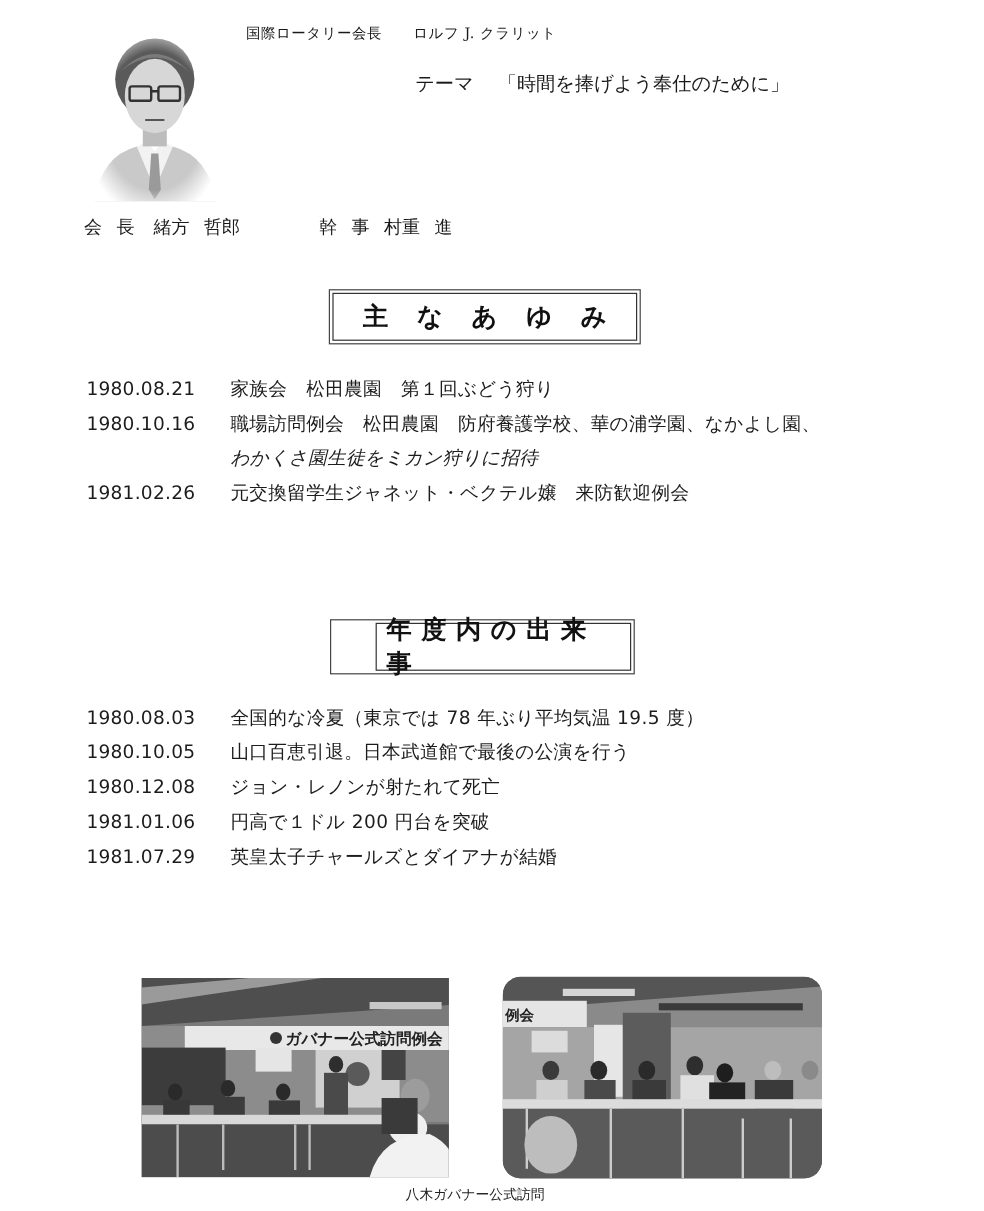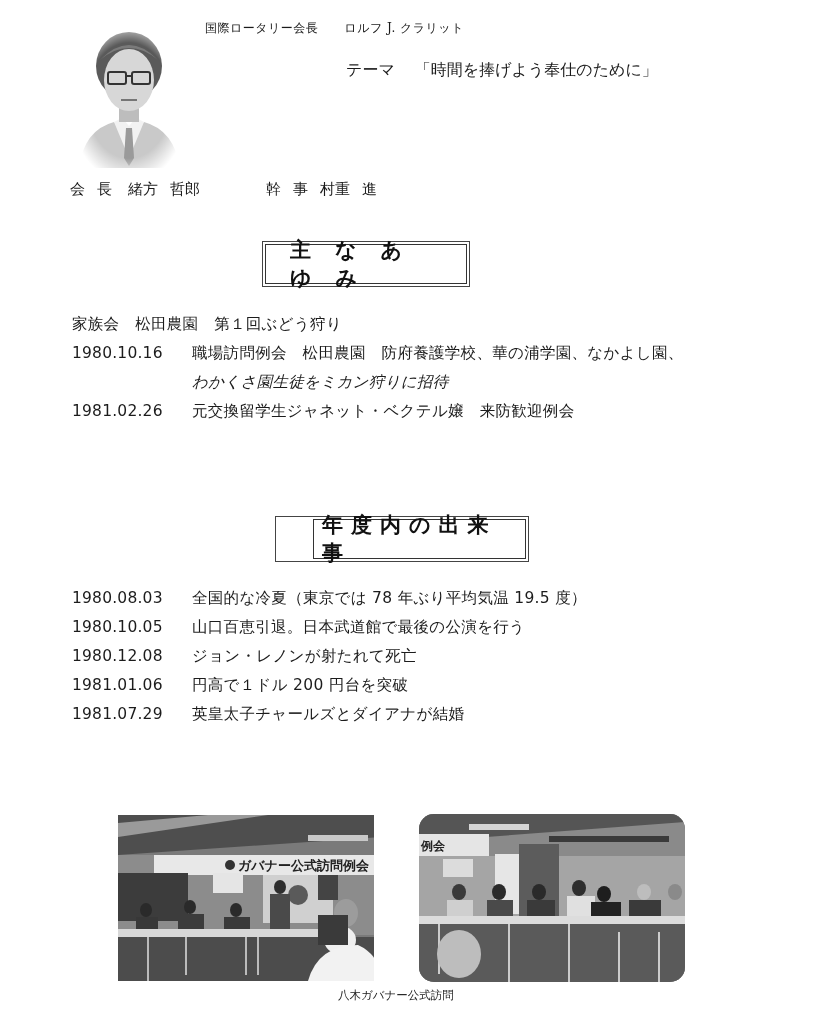--- a/index.html
+++ b/index.html
@@ -76,23 +76,23 @@
       height: 100%;
       box-sizing: border-box;
       display: flex;
       align-items: center;
       justify-content: center;
       font-size: 21px;
       font-weight: bold;
       color: #111;
     }
     .box-ayumi {
-      left: 262px;
+      left: 274px;
       top: 241px;
-      width: 208px;
+      width: 260px;
       height: 46px;
       box-sizing: border-box;
     }
     .box-ayumi .inner { letter-spacing: 24px; padding-left: 24px; }
     .box-events {
       left: 275px;
       top: 516px;
       width: 254px;
       height: 46px;
       box-sizing: border-box;
@@ -201,20 +201,21 @@
 <div class="officers serif">
   <span><span>会</span><span class="spc1"></span><span>長</span></span><span class="spc2"></span><span><span>緒方</span><span class="spc3"></span><span>哲郎</span></span><span class="big-gap"></span><span><span>幹</span><span class="spc1"></span><span>事</span></span><span class="spc3"></span><span><span>村重</span><span class="spc3"></span><span>進</span></span>
 </div>
 
 <div class="section-box box-ayumi">
   <div class="inner sans">主なあゆみ</div>
 </div>
 
 <div class="timeline sans ayumi-list">
   <div class="tl-row">
+    <span class="tl-date">1980.08.21</span>
     <span class="tl-text">家族会　松田農園　第１回ぶどう狩り</span>
   </div>
   <div class="tl-row">
     <span class="tl-date">1980.10.16</span>
     <span class="tl-text">職場訪問例会　松田農園　防府養護学校、華の浦学園、なかよし園、</span>
   </div>
   <div class="tl-row tl-indent">
     <span class="tl-text">わかくさ園生徒をミカン狩りに招待</span>
   </div>
   <div class="tl-row">

